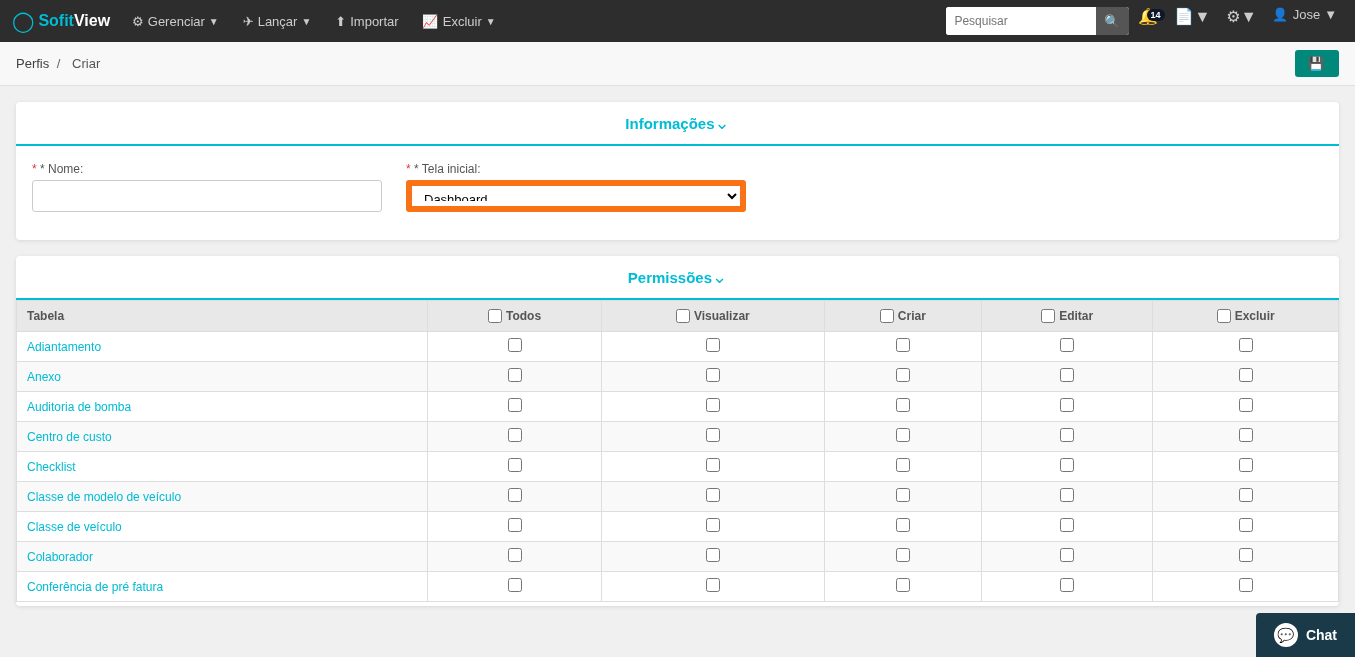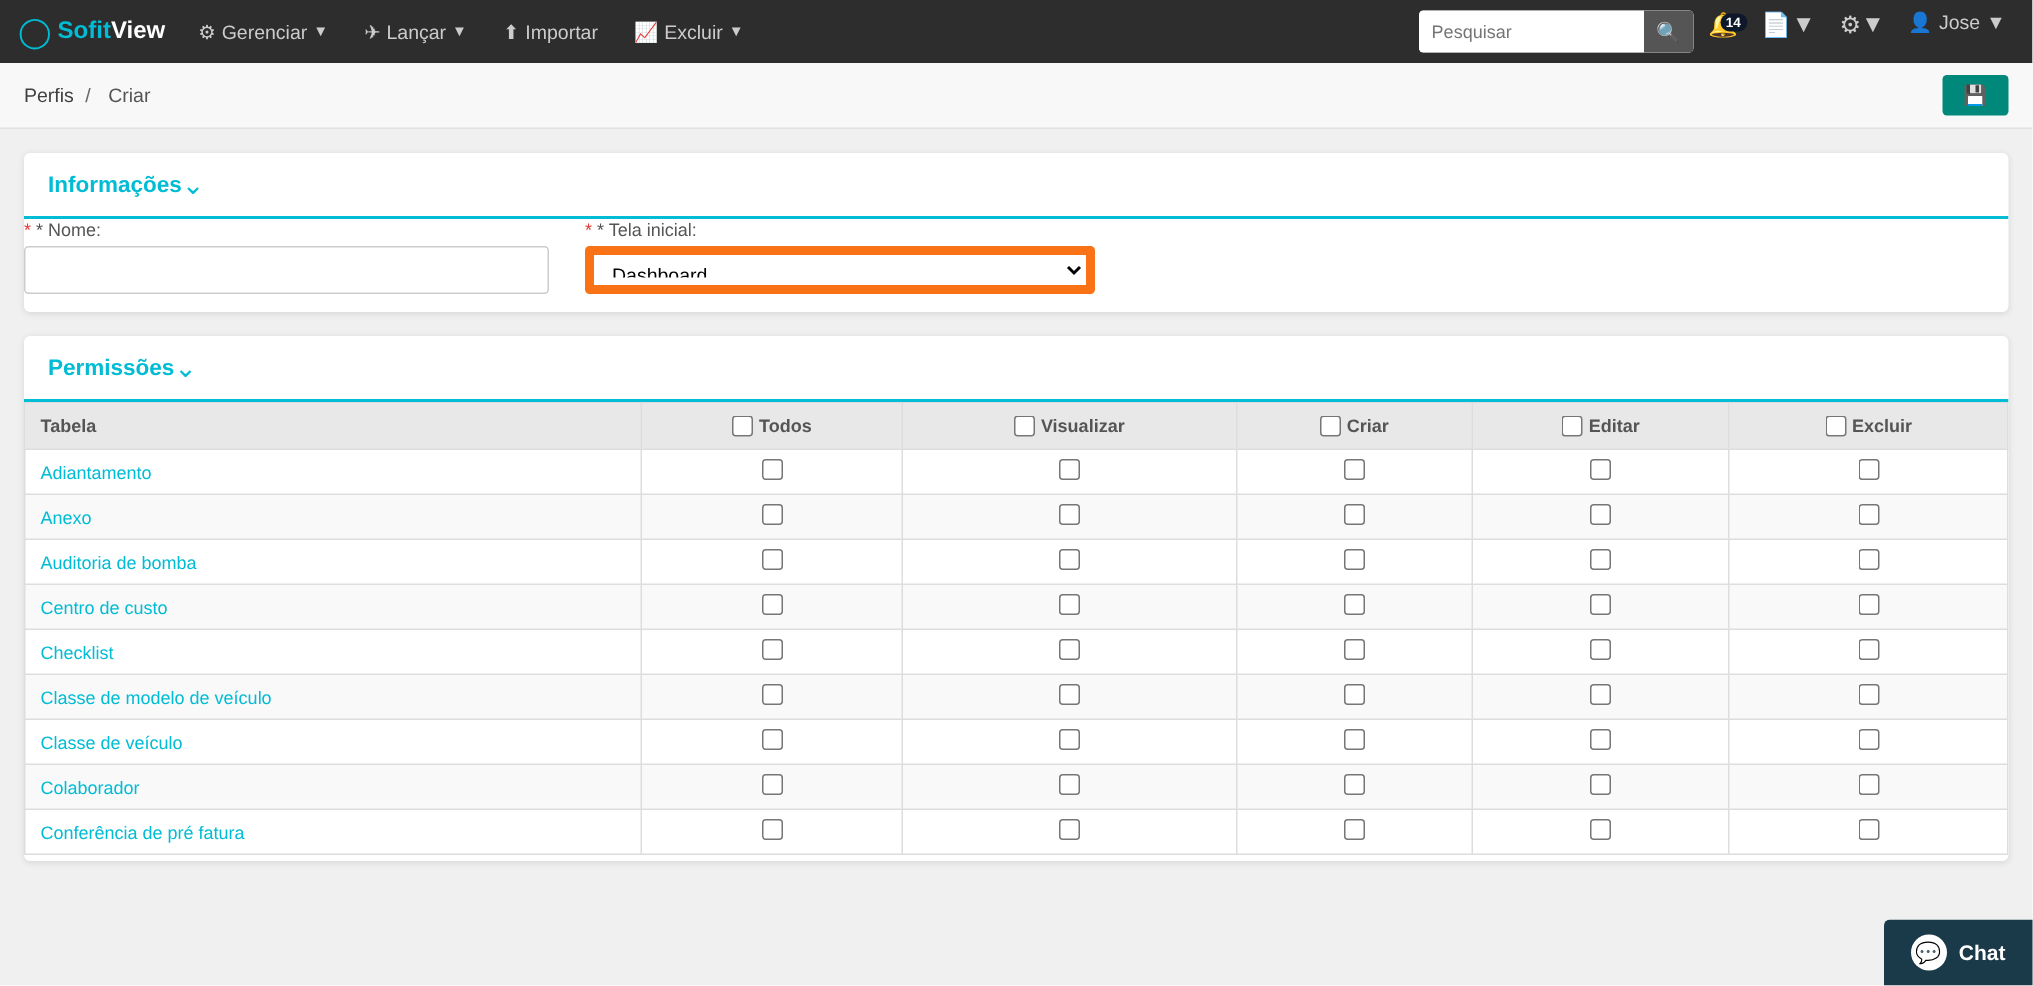--- a/index.html
+++ b/index.html
@@ -128,32 +128,32 @@
     .card {
       background: #fff;
       border-radius: 4px;
       box-shadow: 0 1px 4px rgba(0,0,0,0.1);
       margin-bottom: 16px;
       overflow: hidden;
     }
     .card-section-header {
       display: flex;
       align-items: center;
-      justify-content: flex-start;
+      justify-content: center;
       padding: 10px 16px;
       border-bottom: 2px solid #00bcd4;
     }
     .card-section-title {
       color: #00bcd4;
       font-size: 15px;
       font-weight: bold;
     }
     .collapse-icon { color: #00bcd4; font-size: 18px; cursor: pointer; }
 
-    .card-body { }
+    .card-body { padding: 16px; }
 
     .form-row {
       display: flex;
       gap: 24px;
       margin-bottom: 12px;
     }
     .form-group { display: flex; flex-direction: column; gap: 4px; }
     .form-group label { font-size: 12px; color: #555; }
     .form-group input[type="text"] {
       border: 1px solid #ccc;

